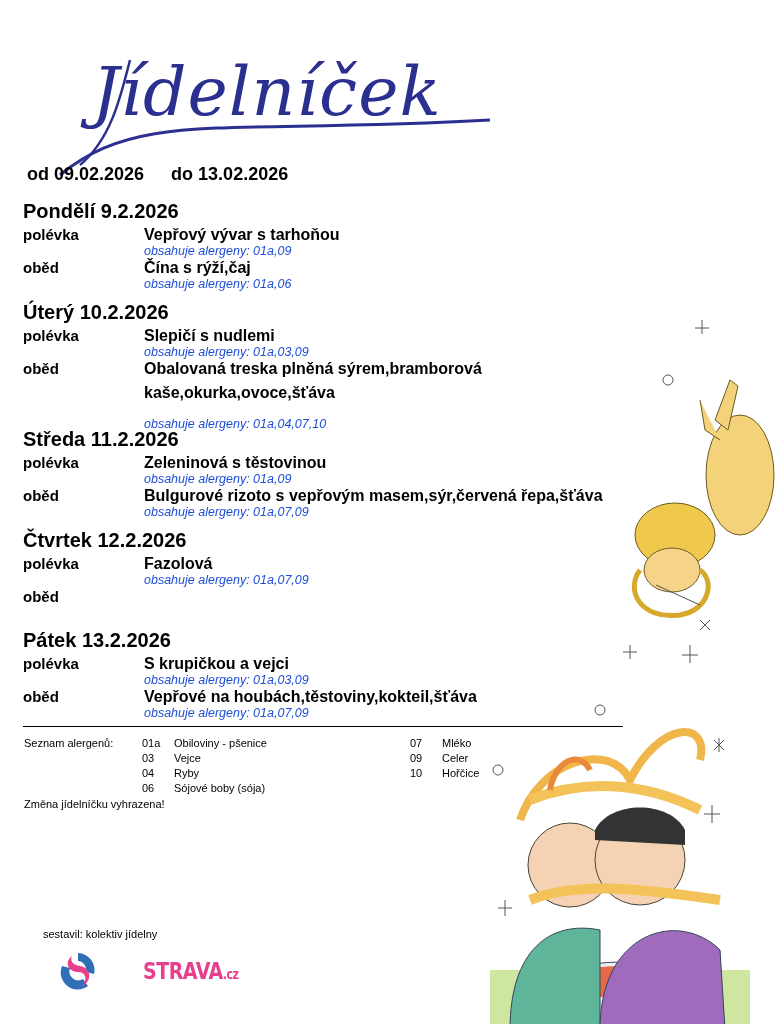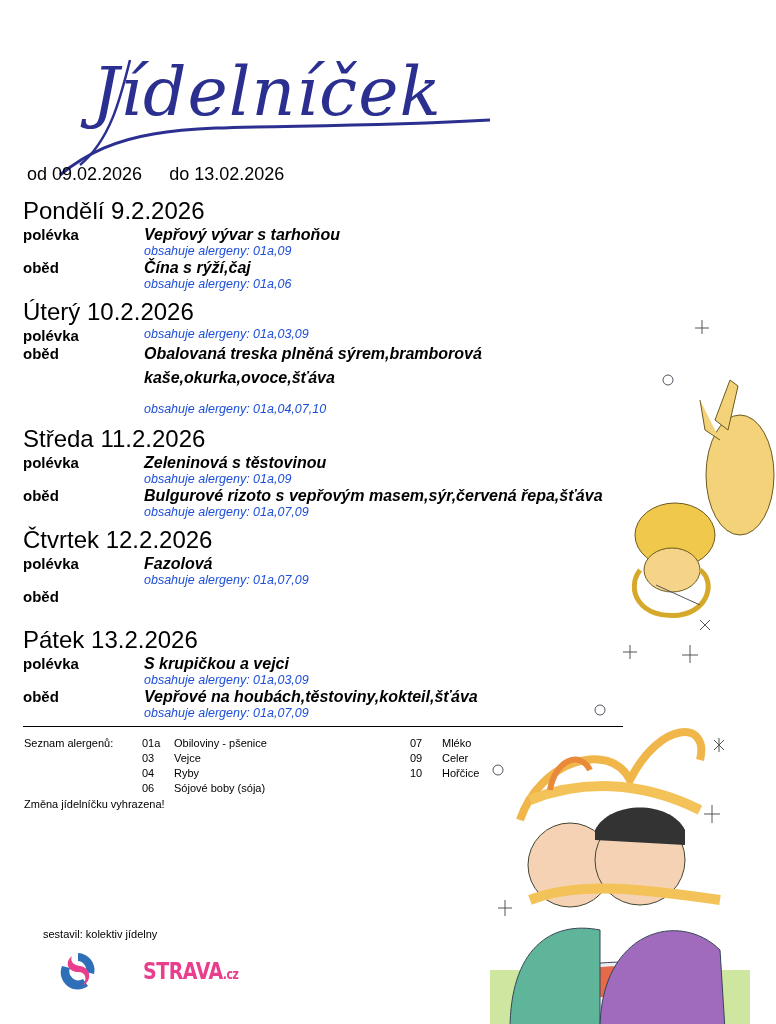--- a/index.html
+++ b/index.html
@@ -5,29 +5,29 @@
     * { box-sizing: border-box; margin: 0; padding: 0; }
     html, body { width: 776px; height: 1024px; background: #ffffff; overflow: hidden; }
     body { position: relative; font-family: "Liberation Sans", sans-serif; color: #000; }
 
     .title-svg { position: absolute; left: 20px; top: 40px; width: 480px; height: 140px; }
     .title-text {
       position: absolute; left: 92px; top: 52px;
       font-family: "DejaVu Serif", serif; font-style: italic;
       font-size: 68px; color: #2b2f8f; letter-spacing: 1px;
     }
-    .date-range { position: absolute; left: 27px; top: 164px; font-size: 18px; font-weight: normal; text-align: right; }
+    .date-range { position: absolute; left: 27px; top: 164px; font-size: 18px; font-weight: bold; text-align: right; }
     .date-range span { margin-right: 22px; }
 
     .day { position: absolute; left: 23px; width: 660px; }
-    .day-title { font-size: 24px; font-weight: normal; line-height: 22px; }
+    .day-title { font-size: 20px; font-weight: bold; line-height: 22px; }
     .meal { position: relative; display: flex; }
     .meal-type { width: 121px; font-size: 15px; font-weight: bold; line-height: 18px; }
     .meal-body { flex: 1; }
-    .dish { font-size: 16px; font-weight: bold; font-style: italic; line-height: 18px; }
+    .dish { font-size: 16px; font-weight: bold; line-height: 18px; }
     .dish.multi { line-height: 24px; }
     .allergens { font-size: 12.5px; font-style: italic; line-height: 15px; color: #1d4ed8; }
 
     .rule { position: absolute; left: 23px; top: 726px; width: 600px; height: 1px; background: #000; }
 
     .allergen-list { position: absolute; left: 24px; top: 736px; font-size: 11px; line-height: 15px; }
     .allergen-label { position: absolute; left: 0; top: 0; white-space: nowrap; }
     .allergen-col { position: absolute; top: 0; }
     .allergen-row { display: flex; white-space: nowrap; }
     .allergen-code { width: 32px; }
@@ -71,20 +71,21 @@
       <div class="allergens">obsahuje alergeny: 01a,06</div>
     </div>
   </div>
 </div>
 
 <div class="day" style="top:301px;">
   <div class="day-title">Úterý 10.2.2026</div>
   <div class="meal" style="margin-top:4px;">
     <div class="meal-type">polévka</div>
     <div class="meal-body">
+      <div class="dish">Slepičí s nudlemi</div>
       <div class="allergens">obsahuje alergeny: 01a,03,09</div>
     </div>
   </div>
   <div class="meal">
     <div class="meal-type">oběd</div>
     <div class="meal-body" style="width:400px;flex:none;">
       <div class="dish multi" style="margin-top:-3px;">Obalovaná treska plněná sýrem,bramborová kaše,okurka,ovoce,šťáva</div>
       <div class="allergens" style="margin-top:12px;">obsahuje alergeny: 01a,04,07,10</div>
     </div>
   </div>

